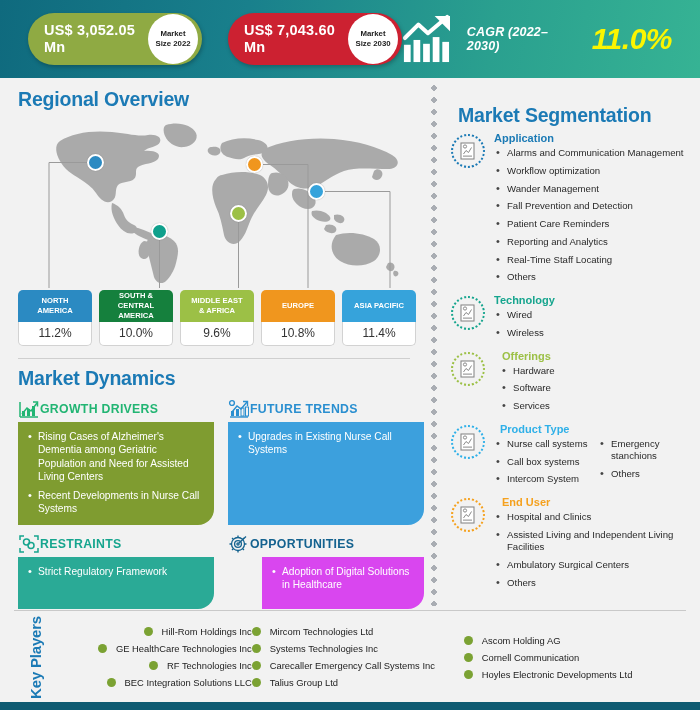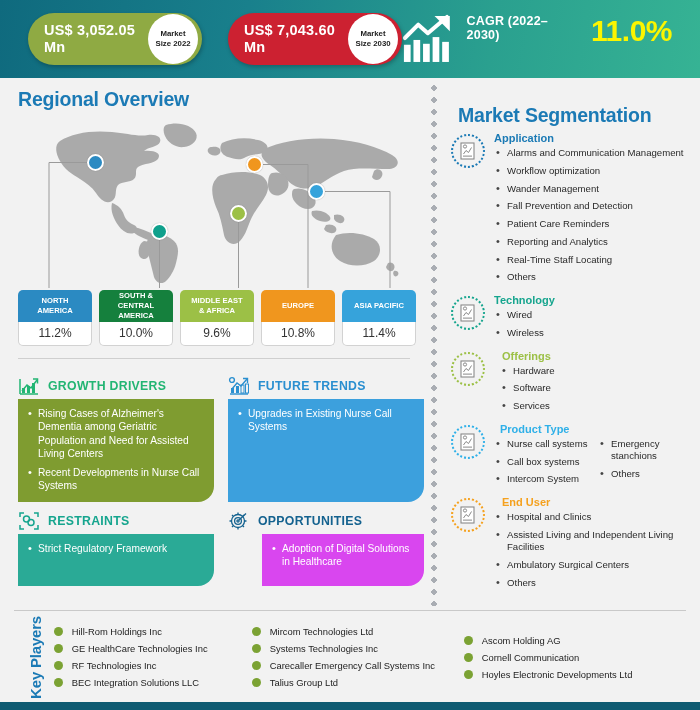--- a/index.html
+++ b/index.html
@@ -36,22 +36,23 @@
   .kpi-badge {
     position: absolute; right: 4px; top: 50%; transform: translateY(-50%);
     width: 50px; height: 50px; border-radius: 50%;
     background: #fff; display: flex; flex-direction: column;
     align-items: center; justify-content: center;
     font-size: 7.8px; font-weight: bold; color: #222;
     line-height: 1.25; text-align: center;
   }
 
   .cagr-block {
-    margin-left: auto; display: flex; gap: 11px;
+    margin-left: auto; display: flex; align-items: center; gap: 11px;
     padding-right: 14px;
+    font-style: italic;
   }
   .cagr-icon { width: 54px; height: 50px; }
   .cagr-label { color: #ffffff; font-size: 12.5px; font-weight: bold; letter-spacing: .2px; }
   .cagr-value { color: #fbf500; font-size: 30px; font-weight: bold; letter-spacing: -.5px; }
 
   
   .body-wrap { position: relative; height: 532px; }
 
   .left-col { position: absolute; left: 0; top: 0; width: 428px; height: 532px; }
   .dotted-div {
@@ -91,21 +92,21 @@
   }
 
   .hr-line { height: 1px; background: #cfcfcf; margin: 12px 18px 0 18px; }
 
   
   .dynamics { padding: 8px 0 0 18px; }
   .dyn-grid {
     display: grid; grid-template-columns: 196px 196px; gap: 0 14px;
     margin-top: 6px;
   }
-  .dyn-head { display: flex; align-items: center; gap: 8px; height: 26px; }
+  .dyn-head { display: flex; align-items: center; gap: 0; height: 26px; }
   .dyn-head-label { font-size: 12.3px; font-weight: bold; letter-spacing: .3px; }
   .dyn-box {
     border-radius: 0 0 16px 0; color: #fff; padding: 8px 9px 9px 9px;
     font-size: 10.2px; line-height: 1.32;
   }
   .dyn-box ul { list-style: none; }
   .dyn-box li { position: relative; padding-left: 11px; margin-bottom: 5px; }
   .dyn-box li:last-child { margin-bottom: 0; }
   .dyn-box li::before {
     content: "•"; position: absolute; left: 1px; top: -1px; font-size: 11px;
@@ -139,21 +140,21 @@
     position: relative;
   }
   .kp-label {
     writing-mode: vertical-rl; transform: rotate(180deg);
     color: #1b7ab5; font-size: 15px; font-weight: bold;
     line-height: 1.05; text-align: center; margin: 0 10px 0 14px;
     letter-spacing: -.2px;
   }
   .kp-cols { display: flex; flex: 1; gap: 0; }
   .kp-col { display: flex; flex-direction: column; justify-content: center; gap: 6px; }
-  .kp-col.c1 { width: 198px; }
+  .kp-col.c1 { width: 198px; align-items: flex-end; }
   .kp-col.c2 { width: 212px; }
   .kp-col.c3 { width: 210px; }
   .kp-entry { display: flex; align-items: center; gap: 9px; font-size: 9.4px; color: #222; }
   .kp-dot { width: 9px; height: 9px; border-radius: 50%; background: #7ba233; flex: 0 0 9px; }
 
   .footer-bar { height: 8px; background: #0f5b72; position: absolute; bottom: 0; left: 0; right: 0; }
 </style>
 </head>
 <body>
 
@@ -309,20 +310,21 @@
         <div class="region-head" style="background:#36a3db">
           <span>ASIA PACIFIC</span>
         </div>
         <div class="region-val">11.4%</div>
       </div>
     </div>
 
     <div class="hr-line"></div>
 
     <div class="dynamics">
+      <div class="sec-title">Market Dynamics</div>
 
       <div class="dyn-grid">
 
         <div>
           <div class="dyn-head">
             <svg width="22" height="20" viewBox="0 0 22 20">
               <g stroke="#22b573" stroke-width="1.5" fill="none">
                 <path d="M2 18 L20 18"></path>
                   <path d="M2 18 L2 3"></path>
                 <path d="M4 15 L9 9 L13 12 L19 4"></path>

